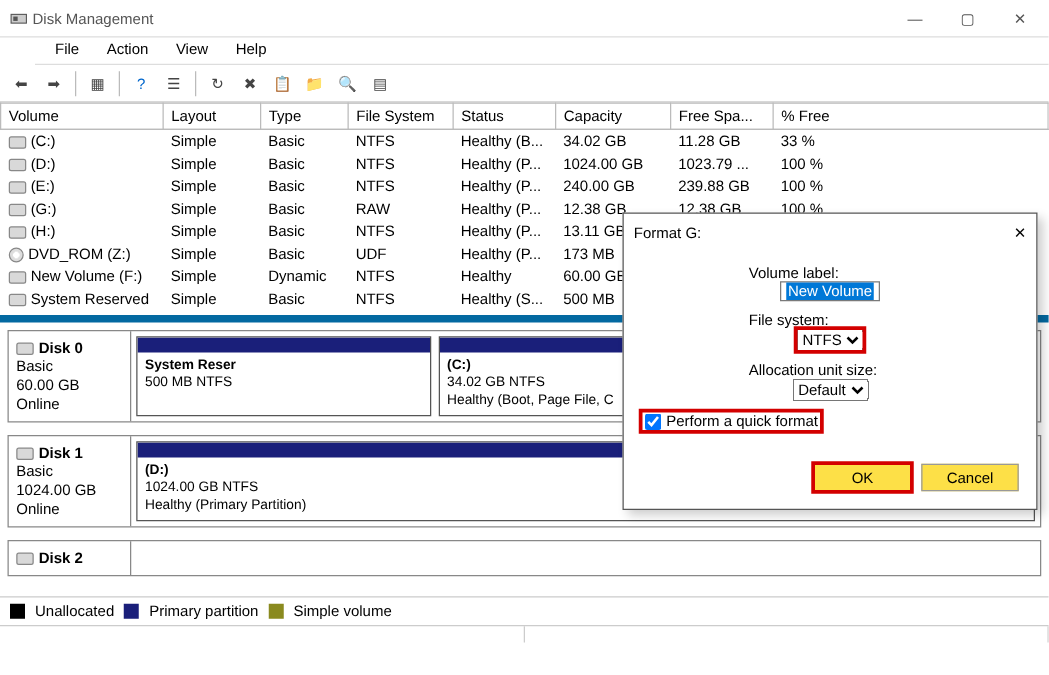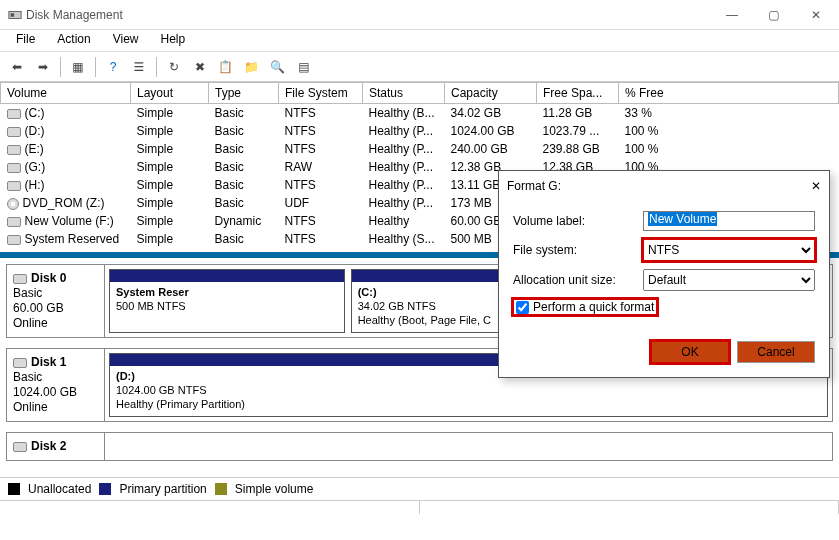--- a/index.html
+++ b/index.html
@@ -1,20 +1,20 @@
 <!DOCTYPE html>
 <html><head>
 <meta charset="utf-8">
 <style>
   * { box-sizing: border-box; font-family: "Segoe UI", Tahoma, sans-serif; }
   body { margin: 0; background: #fff; width: 839px; height: 540px; overflow: hidden; font-size: 12px; }
   .titlebar { height: 30px; display: flex; align-items: center; padding: 0 2px 0 8px; border-bottom: 1px solid #ddd; }
   .titlebar .title { flex: 1; font-size: 12px; color: #555; }
   .titlebar .win-btn { width: 42px; height: 26px; text-align: center; line-height: 26px; color: #555; }
-  .menubar { height: 22px; display: flex; padding: 0 6px; gap: 2px; border-bottom: 1px solid #ddd; }
+  .menubar { height: 22px; display: flex; padding: 0 6px; gap: 2px; border-bottom: 1px solid #ddd; margin-left: 28px; }
   .menubar div { padding: 2px 10px; }
   .toolbar { height: 30px; display: flex; align-items: center; padding: 0 6px; gap: 4px; border-bottom: 1px solid #ccc; }
   .toolbar .tbtn { width: 22px; height: 22px; display: flex; align-items: center; justify-content: center; border: 1px solid transparent; color: #444; }
   .toolbar .sep { width: 1px; height: 20px; background: #bbb; margin: 0 2px; }
   table.volumes { width: 100%; border-collapse: collapse; table-layout: fixed; }
   table.volumes th { text-align: left; font-weight: 400; padding: 3px 6px; border: 1px solid #bbb; background: #fff; font-size: 12px; }
   table.volumes td { padding: 2px 6px; font-size: 12px; white-space: nowrap; overflow: hidden; text-overflow: ellipsis; }
   .volicon { display: inline-block; width: 14px; height: 10px; background: #d9d9d9; border: 1px solid #888; border-radius: 2px; vertical-align: middle; margin-right: 4px; }
   .dvd-icon { display:inline-block; width:12px; height:12px; border:1px solid #888; border-radius:50%; vertical-align:middle; margin-right:4px; background:radial-gradient(circle,#fff 35%,#ddd 36%);}
   .graphical { border-top: 6px solid #0369a1; margin-top: 4px; padding: 6px; }
@@ -28,30 +28,30 @@
   .part .pt { font-weight: 700; }
   .legend { display: flex; gap: 8px; padding: 4px 8px; border-top: 1px solid #ccc; align-items: center; font-size: 12px; }
   .legend .sw { width: 12px; height: 12px; display: inline-block; }
   .statusbar { height: 14px; border-top: 1px solid #ccc; display:flex; }
   .statusbar div { border-right:1px solid #ccc; flex:1;}
   
   .dialog { position: absolute; left: 498px; top: 170px; width: 332px; background: #fff; border: 1px solid #555; box-shadow: 4px 4px 8px rgba(0,0,0,0.2); }
   .dialog .dtitle { height: 30px; display: flex; align-items: center; padding: 0 8px; font-size: 12px; }
   .dialog .dtitle span.t { flex: 1; }
   .dbody { padding: 10px 14px; font-size: 12px; }
-  .drow { display: flex; align-items: center; margin-bottom: 8px; }
+  .drow { display: flex; align-items: center; margin-bottom: 8px; flex-direction: column; }
   .drow .lab { width: 130px; }
   .drow .inp { flex: 1; height: 20px; border: 1px solid #7a7a7a; padding: 0 4px; font-size: 12px; background:#fff; }
   .sel-text { background: #0078d7; color: #fff; display: inline-block; padding: 0 1px; }
   .drow select { flex: 1; height: 22px; font-size: 12px; }
   .hl-red { outline: 3px solid #d30000; outline-offset: -1px; }
   .chk { display: flex; align-items: center; gap: 4px; margin-bottom: 6px; }
   .chk input { margin:0; }
   .dbtns { display: flex; justify-content: flex-end; gap: 8px; padding: 10px 14px 14px; }
-  .dbtns button { width: 78px; height: 22px; background: #c2410c; border: 1px solid #999; font-size: 12px; }
+  .dbtns button { width: 78px; height: 22px; background: #fde047; border: 1px solid #999; font-size: 12px; }
   .appicon svg { width:14px; height:14px; vertical-align:middle; margin-right:4px;}
 </style>
 </head>
 <body>
 
 <div class="titlebar">
   <span class="appicon">
     <svg viewBox="0 0 16 16">
         <rect x="1" y="4" width="14" height="8" fill="#ccc" stroke="#555"></rect>
         <rect x="3" y="6" width="4" height="4" fill="#555"></rect>

